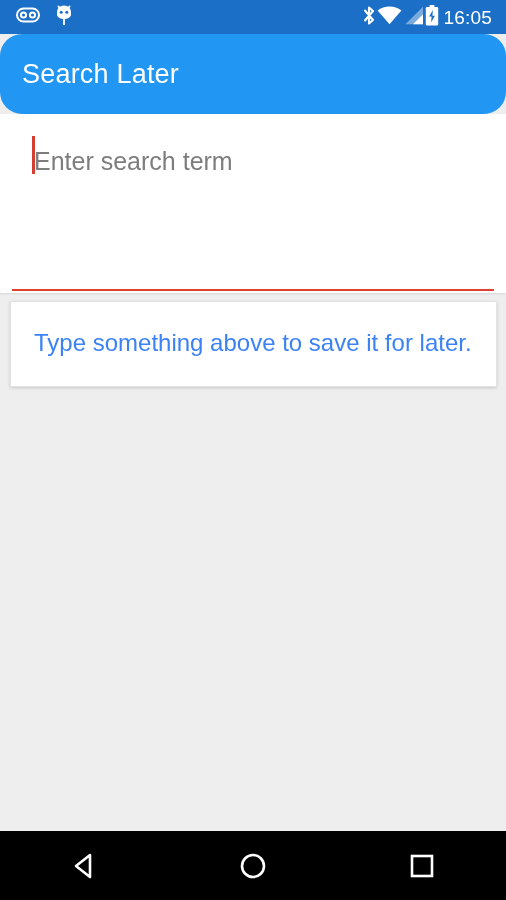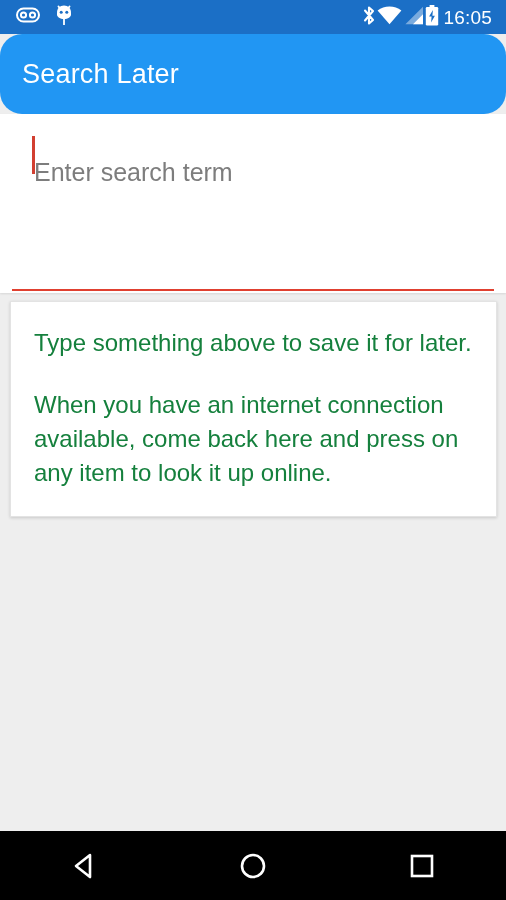--- a/index.html
+++ b/index.html
@@ -85,21 +85,21 @@
     width: 482px; height: 62px;
   }
   #search-cursor {
     position: absolute;
     left: 20px; top: 4px;
     width: 3px; height: 38px;
     background: #d23f31;
   }
   #search-input {
     position: absolute;
-    left: 22px; top: 11px;
+    left: 22px; top: 0;
     width: 458px; height: 58px;
     border: none;
     outline: none;
     background: transparent;
     font-family: "Liberation Sans", sans-serif;
     font-size: 25px;
     color: #212121;
     caret-color: transparent;
   }
   #search-input::placeholder {
@@ -134,21 +134,21 @@
     left: 10px; top: 301px;
     width: 487px;
     background: #ffffff;
     border: 1px solid #e3e3e3;
     box-shadow: 0 1px 3px rgba(0,0,0,0.16);
     padding: 24px 22px 26px 23px;
   }
   .card-paragraph {
     font-size: 24px;
     line-height: 34px;
-    color: #15803d;
+    color: #3b82f6;
   }
   #card-paragraph-2 { margin-top: 28px; }
 
   
   #nav-bar {
     position: absolute;
     left: 0; top: 831px;
     width: 506px; height: 69px;
     background: #000000;
     display: flex;
@@ -225,21 +225,20 @@
     <div id="search-field-wrap">
       <span id="search-cursor"></span>
       <input id="search-input" type="text" placeholder="Enter search term" style="">
     </div>
     <div id="search-underline"></div>
     <button id="add-button">ADD</button>
   </div>
 
   <div id="info-card">
     <div class="card-paragraph" id="card-paragraph-1">Type something above to save it for later.</div>
-    <div class="card-paragraph" id="card-paragraph-2">When you have an internet connection available, come back here and press on any item to look it up online.</div>
   </div>
 
   <div id="nav-bar">
     <div class="nav-btn">
       <span>
         <svg width="34" height="34" viewBox="0 0 34 34">
           <path d="M23 6 L9 17 L23 28 Z" fill="none" stroke="#ffffff" stroke-width="2.6" stroke-linejoin="round"></path>
         </svg>
       </span>
     </div>

